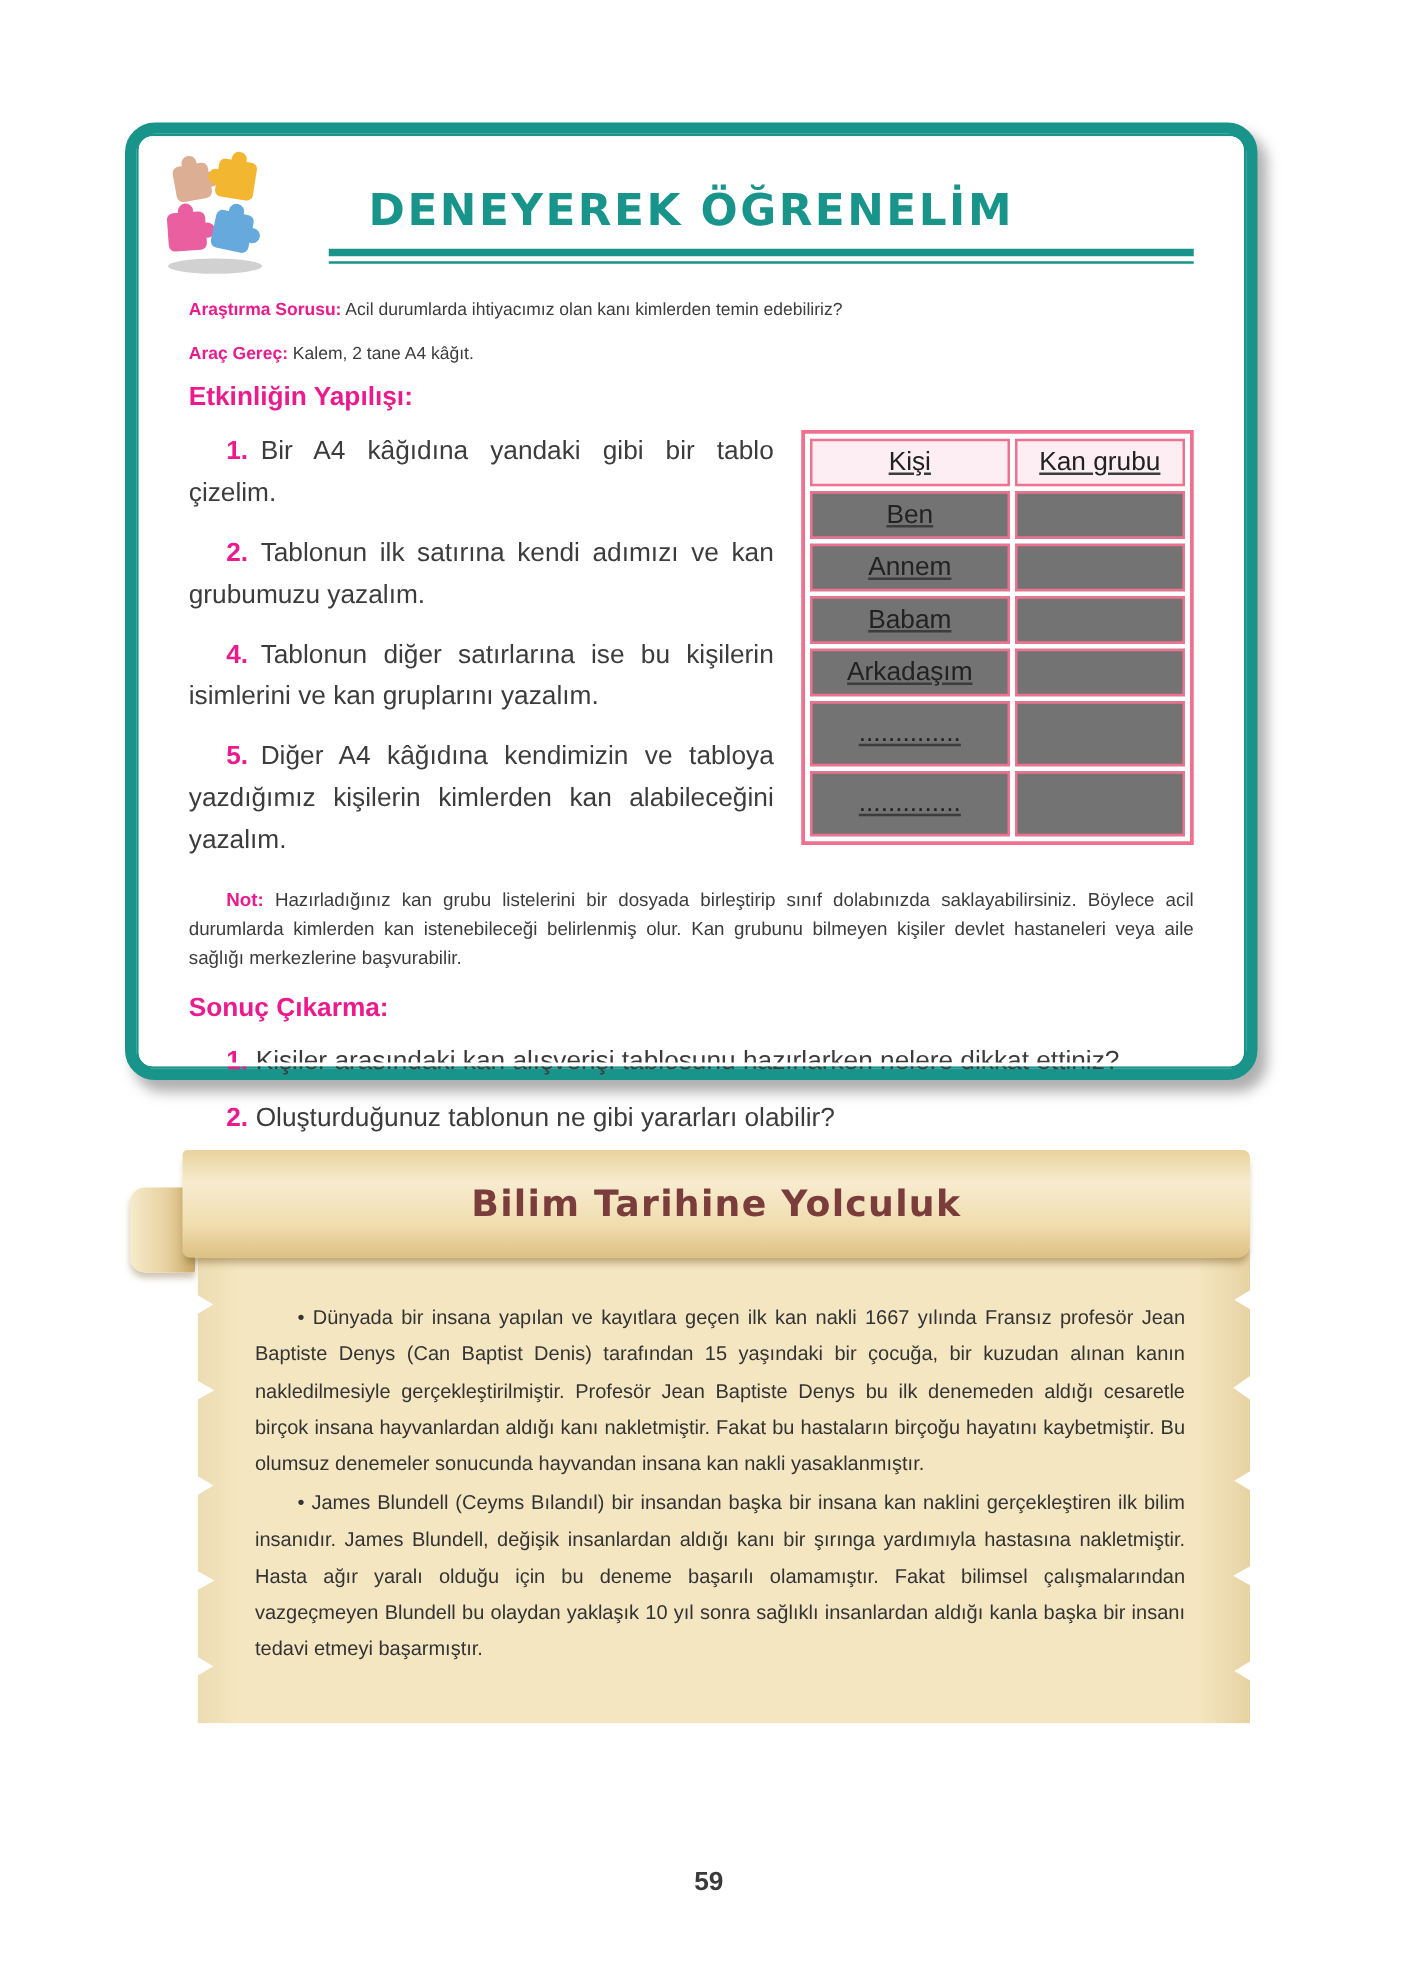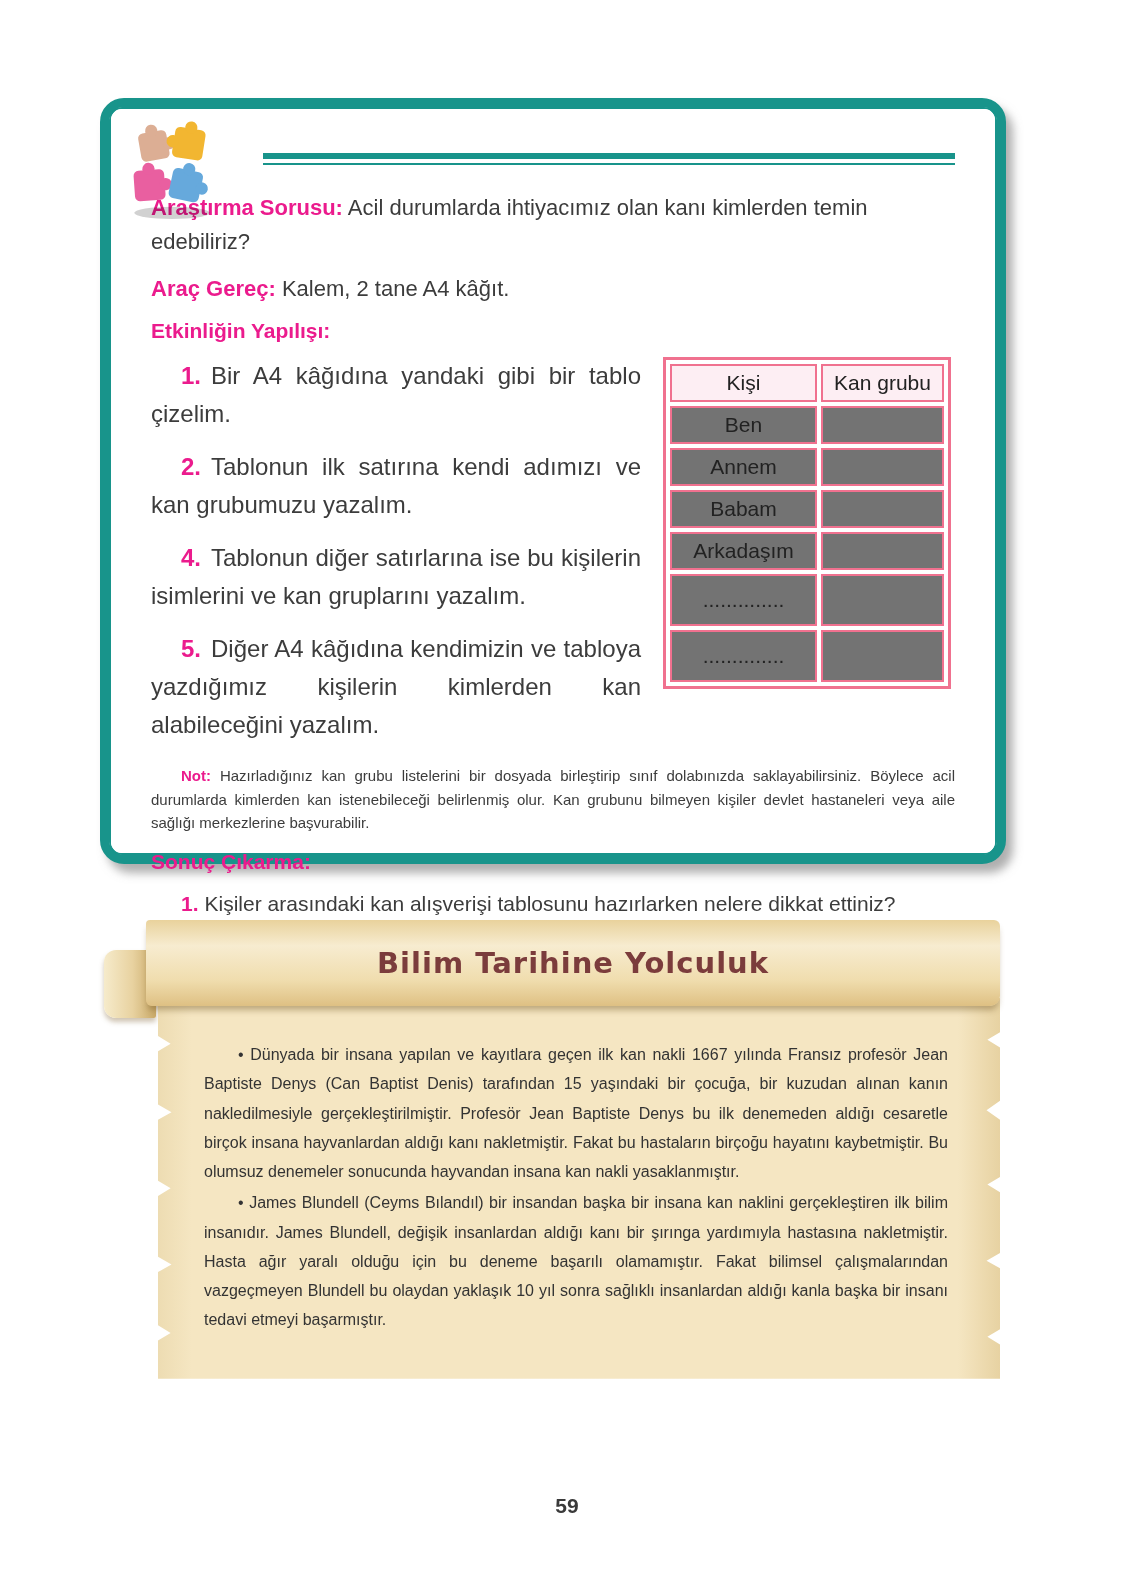--- a/index.html
+++ b/index.html
@@ -27,32 +27,32 @@
   }
   .puzzle-icon{position:absolute; left:10px; top:8px; width:102px; height:104px;}
   .box-title{
     text-align:center; color:var(--teal); font-size:35px; font-weight:bold;
     letter-spacing:2px; margin-top:6px; font-family:"DejaVu Sans","Liberation Sans",sans-serif;
   }
   .title-rule{margin:10px 0 26px 112px;}
   .title-rule .thick{height:6px; background:var(--teal);}
   .title-rule .thin{height:2px; background:var(--teal); margin-top:4px;}
 
-  .lead{font-size:22px; line-height:1.55; margin:0 0 13px 0;}
+  .lead{font-size:14px; line-height:1.55; margin:0 0 13px 0;}
   .plabel{color:var(--magenta); font-weight:bold;}
   .pheading{color:var(--magenta); font-weight:bold; font-size:21px; margin:8px 0 14px 0;}
 
   .steps-row{display:flex; gap:22px;}
   .steps-col{flex:1 1 auto; min-width:0;}
-  .step{font-size:24px; line-height:1.58; text-align:justify; text-indent:30px; margin-bottom:15px;}
+  .step{font-size:21px; line-height:1.58; text-align:justify; text-indent:30px; margin-bottom:15px;}
   .step .num{color:var(--magenta); font-weight:bold; margin-right:10px;}
 
   .table-col{flex:0 0 292px;}
   table.kan-table{border-collapse:separate; border-spacing:4px; border:3px solid var(--table-border);
-    background:#fff; width:288px;}
+    background:#fff; width:314px;text-decoration:underline;}
   table.kan-table td,table.kan-table th{
     border:2px solid var(--table-border); font-size:21px; font-weight:normal;
     text-align:center; vertical-align:middle; color:#222; background:#737373; padding:4px 6px;
   }
   table.kan-table th{background:var(--table-header-bg); height:38px;}
   table.kan-table td{height:38px;}
   table.kan-table tr.tall td{height:52px;}
   table.kan-table .col-kisi{width:150px;}
   table.kan-table .col-grup{width:128px;}
 
@@ -132,20 +132,21 @@
             <circle cx="31" cy="15" r="6" fill="#e95fa0"></circle>
           </g>
           <g transform="translate(52,48) rotate(12)">
             <rect width="30" height="30" rx="5" fill="#66a9dc"></rect>
             <circle cx="15" cy="-1" r="6" fill="#66a9dc"></circle>
             <circle cx="31" cy="15" r="6" fill="#66a9dc"></circle>
           </g>
         </svg>
       </span>
 
+      <h1 class="box-title">DENEYEREK ÖĞRENELİM</h1>
       <div class="title-rule">
         <div class="thick"></div>
           <div class="thin"></div>
       </div>
 
       <p class="lead">
         <span class="plabel">Araştırma Sorusu:</span>
         <span>Acil durumlarda ihtiyacımız olan kanı kimlerden temin edebiliriz?</span>
       </p>
 

